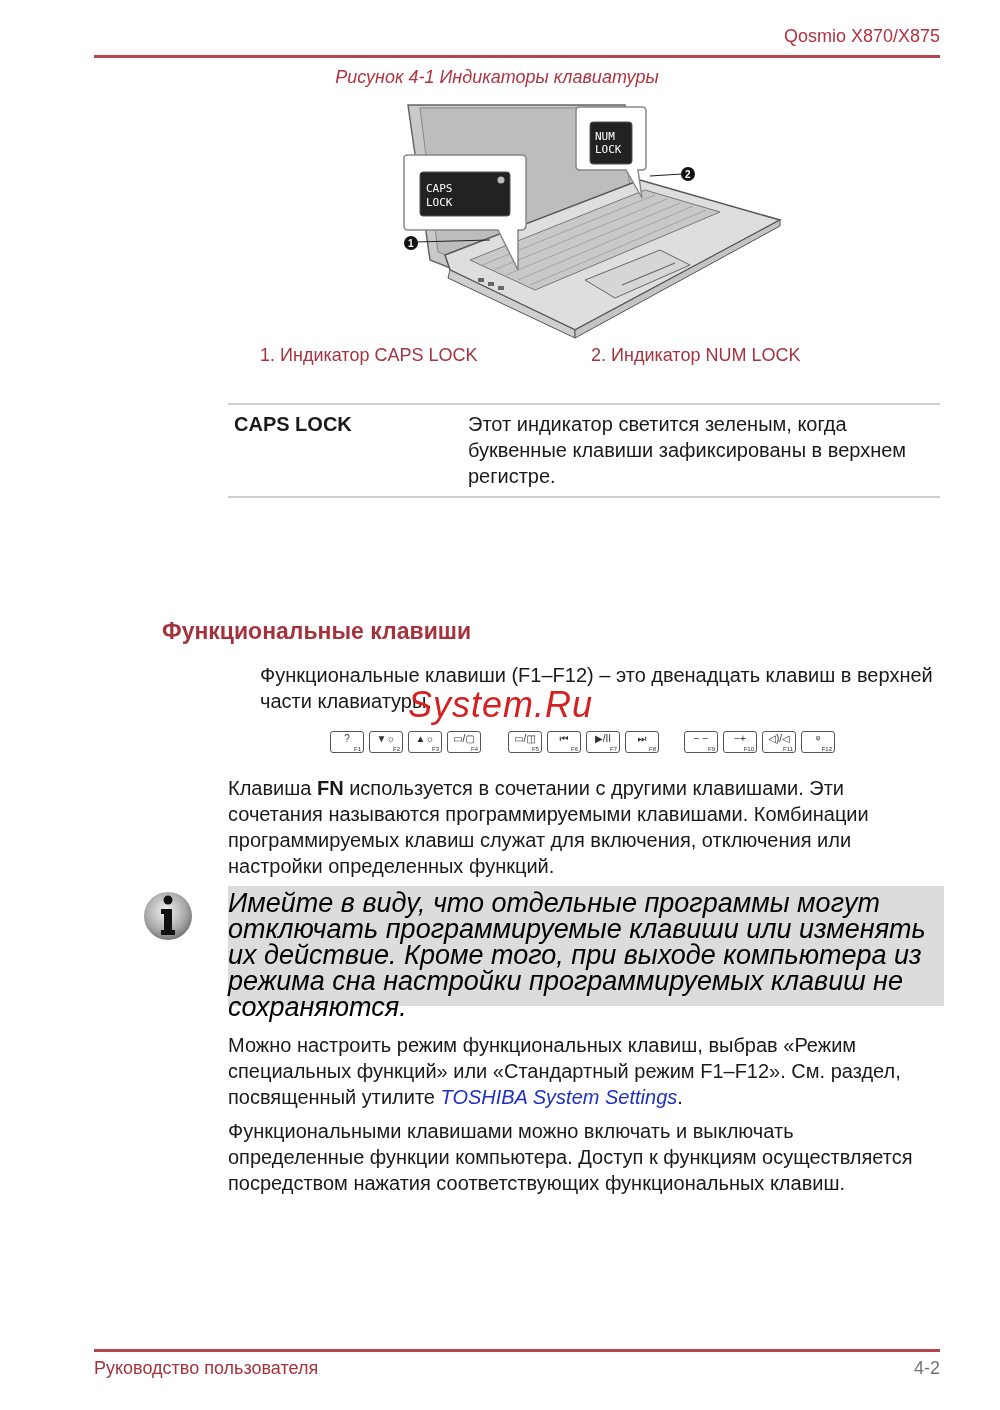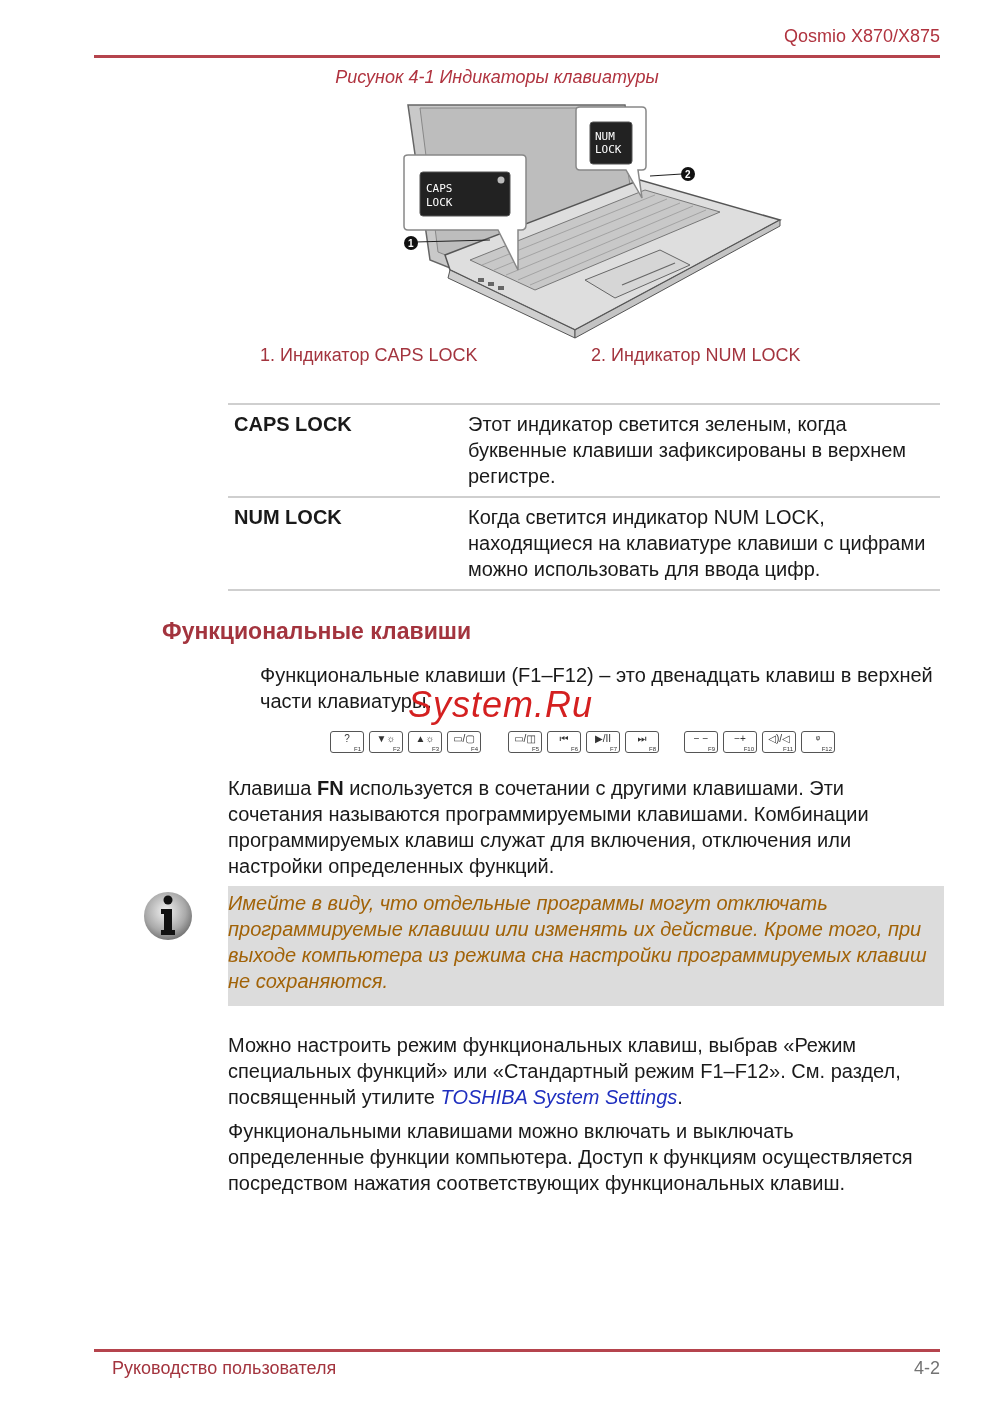--- a/index.html
+++ b/index.html
@@ -33,28 +33,28 @@
   .fkey {
     position: absolute; top: 0; width: 34px; height: 22px; border: 1.5px solid #555;
     border-radius: 3px; background: #fff; box-sizing: border-box;
   }
   .fkey .g { position: absolute; left: 0; right: 0; top: 1px; text-align: center; font-size: 10px; line-height: 11px; color: #333; }
   .fkey .n { position: absolute; right: 2px; bottom: 0px; font-size: 6px; color: #333; }
   .note-box {
     left: 228px; top: 886px; width: 716px; height: 120px; background: #dcdcdc;
   }
   .note-text {
-    position: absolute; left: 0; top: 4px; width: 712px; font-style: italic; font-size: 20px; line-height: 26px; color: #a16207;
+    position: absolute; left: 0; top: 4px; width: 712px; font-style: italic; font-size: 27px; line-height: 26px; color: #000000;
   }
   .info-icon { left: 142px; top: 890px; width: 52px; height: 52px; }
   .link { color: #1f2fbf; font-style: italic; }
   .footer-rule {
     left: 94px; top: 1349px; width: 846px; height: 3px; background: #b5444d;
   }
-  .footer-left { left: 94px; top: 1358px; font-size: 18px; color: #a3343e; margin-left: 18px; }
+  .footer-left { left: 94px; top: 1358px; font-size: 18px; color: #a3343e; }
   .footer-right { right: 60px; top: 1358px; font-size: 18px; color: #737373; }
   .watermark {
     left: 408px; top: 684px; font-size: 36px; font-style: italic; color: #d42020; letter-spacing: 1px;
   }
 </style>
 </head>
 <body>
 
 <div class="abs header-title">Qosmio X870/X875</div>
 <div class="abs header-rule"></div>
@@ -109,24 +109,20 @@
 </div>
 
 <div class="abs legend-item" style="left:248px;margin-left:12px;">1. Индикатор CAPS LOCK</div>
 <div class="abs legend-item" style="left:591px;">2. Индикатор NUM LOCK</div>
 
 <table class="abs tbl">
   <tbody>
       <tr>
     <td class="term">CAPS LOCK</td>
     <td>Этот индикатор светится зеленым, когда буквенные клавиши зафиксированы в верхнем регистре.</td>
-  </tr>
-  <tr>
-    <td class="term">NUM LOCK</td>
-    <td>Когда светится индикатор NUM LOCK, находящиеся на клавиатуре клавиши с цифрами можно использовать для ввода цифр.</td>
   </tr>
 </tbody>
   </table>
 
 <div class="abs section-heading">Функциональные клавиши</div>
 
 <div class="abs para" style="top:662px;margin-left:32px;">Функциональные клавиши (F1–F12) – это двенадцать клавиш в верхней части клавиатуры.</div>
 
 <div class="abs fkeys">
   <div class="fkey" style="left:0px;">

